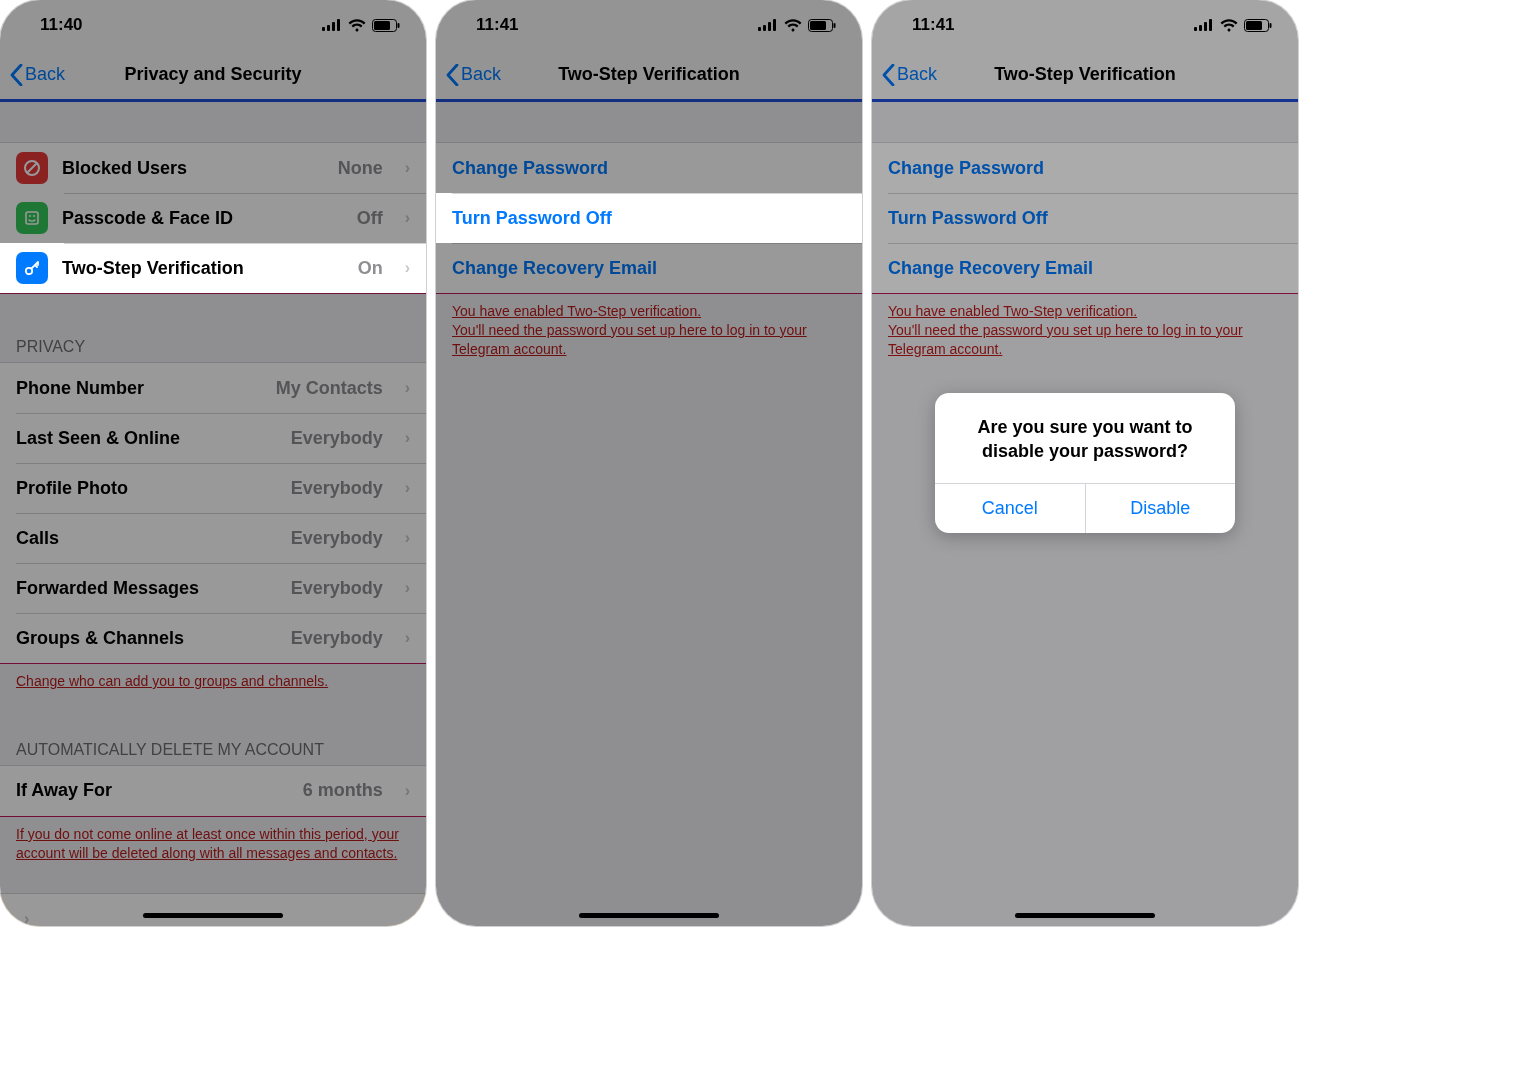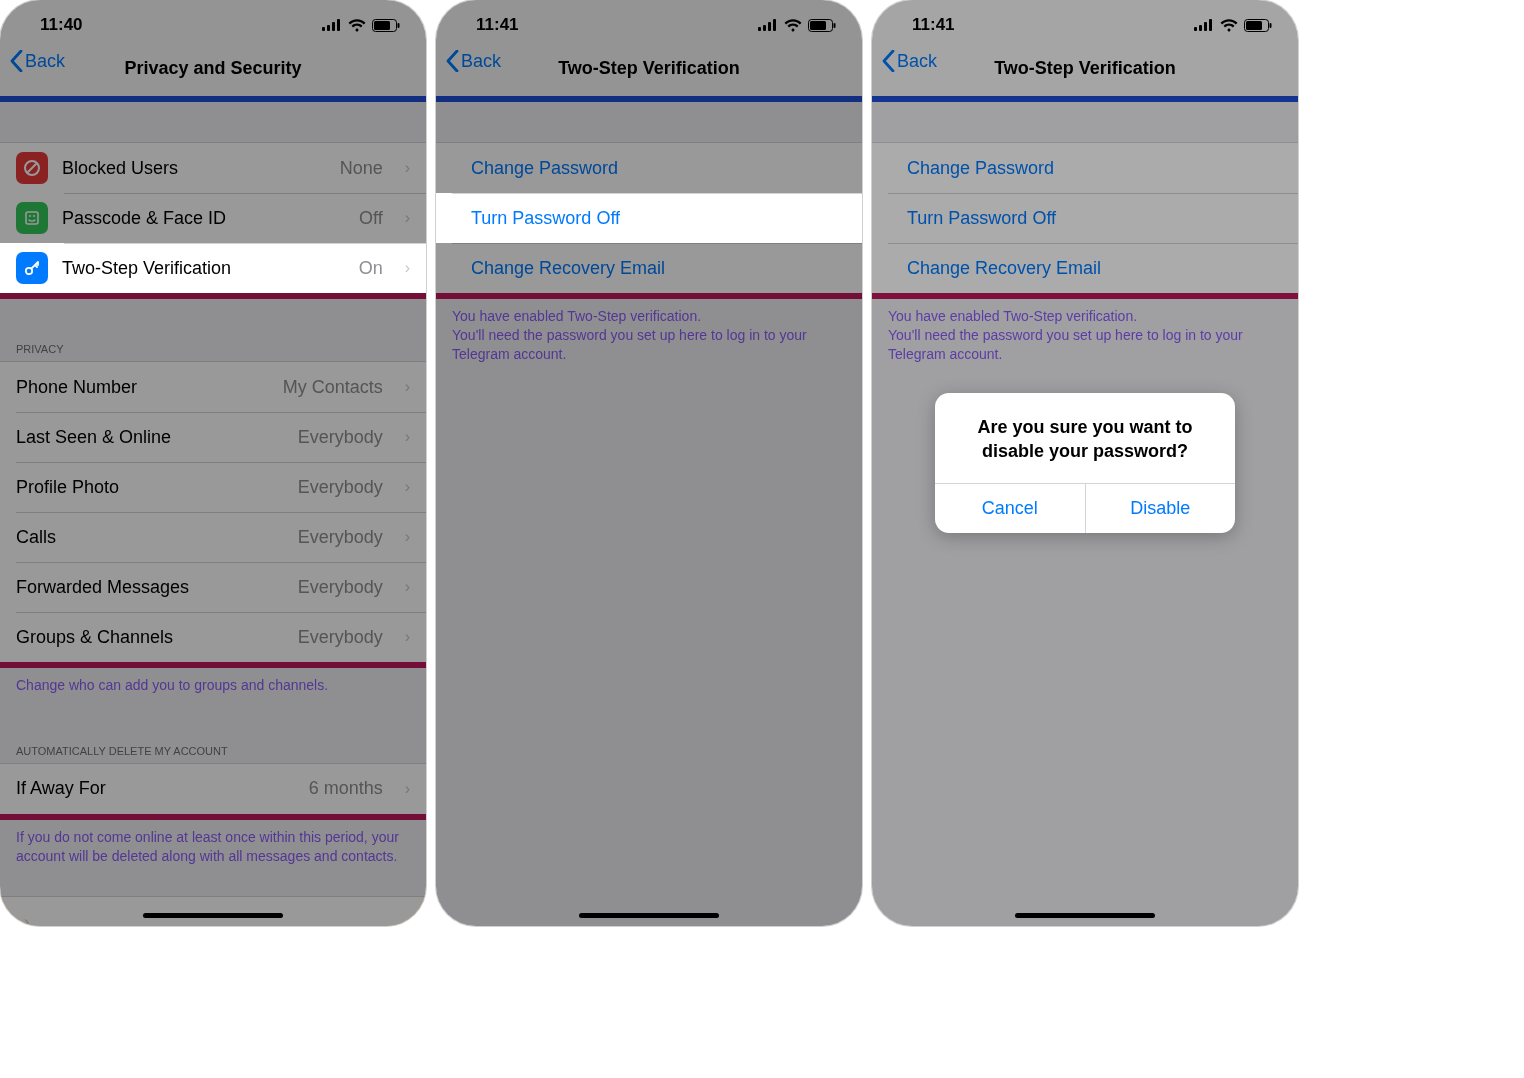--- a/index.html
+++ b/index.html
@@ -43,22 +43,23 @@
     font-weight: 600;
     color: #000;
     background: #f7f7f8;
   }
   .sb-right { display: flex; align-items: center; gap: 6px; }
   .sb-signal svg, .sb-wifi svg, .sb-batt svg { display:block; }
   
   .navbar {
     height: 52px;
     background: #f7f7f8;
-    border-bottom: 6px solid #1d4ed8;
+    border-bottom: 3px solid #1d4ed8;
     display: flex;
+    align-items: center;
     position: relative;
   }
   .nav-back {
     position: absolute;
     left: 10px;
     display: flex;
     align-items: center;
     color: #007aff;
     font-size: 18px;
     gap: 2px;
@@ -67,32 +68,33 @@
     margin: 8px auto;
     font-size: 18px;
     font-weight: 600;
     color: #000;
   }
   .content { height: calc(100% - 102px); overflow: hidden; background:#efeff4; }
   
   .group { margin-top: 36px; }
   .group.first { margin-top: 40px; }
   .group-header {
-    font-size: 11px;
+    font-size: 16px;
     color: #6d6d72;
     padding: 8px 16px 6px;
     text-transform: uppercase;
   }
   .group-footer {
     font-size: 14px;
-    color: #8b5cf6;
+    color: #b91c1c;
     padding: 8px 16px 6px;
     line-height: 1.35;
-  }
-  .rows { background:#a16207; border-top:1px solid #d4d4d8; border-bottom:6px solid #be185d; }
+    text-decoration: underline;
+  }
+  .rows { background:#a16207; border-top:1px solid #d4d4d8; border-bottom:1px solid #be185d;font-weight:bold; }
   .row {
     display:flex;
     align-items:center;
     min-height:50px;
     padding: 0 16px;
     gap: 14px;
     position: relative;
     background:#fff;
   }
   .row + .row::before {
@@ -104,21 +106,21 @@
   }
   .row.icon-row + .row::before { left: 64px; }
   .row-icon {
     width:32px; height:32px; border-radius:7px;
     display:flex; align-items:center; justify-content:center;
     flex: 0 0 32px;
   }
   .row-label { font-size: 18px; color:#000; flex: 1 1 auto; }
   .row-value { font-size: 18px; color:#8e8e93; }
   .row-chevron { color:#c7c7cc; margin-left:8px; }
-  .row.link .row-label { color:#007aff;margin-left:19px; }
+  .row.link .row-label { color:#007aff; }
   
   .home-ind {
     position:absolute;
     bottom:8px; left:50%; transform:translateX(-50%);
     width:140px; height:5px; border-radius:3px; background:#000;
     z-index: 50;
   }
   
   .alert-backdrop {
     position:absolute; inset:0;

